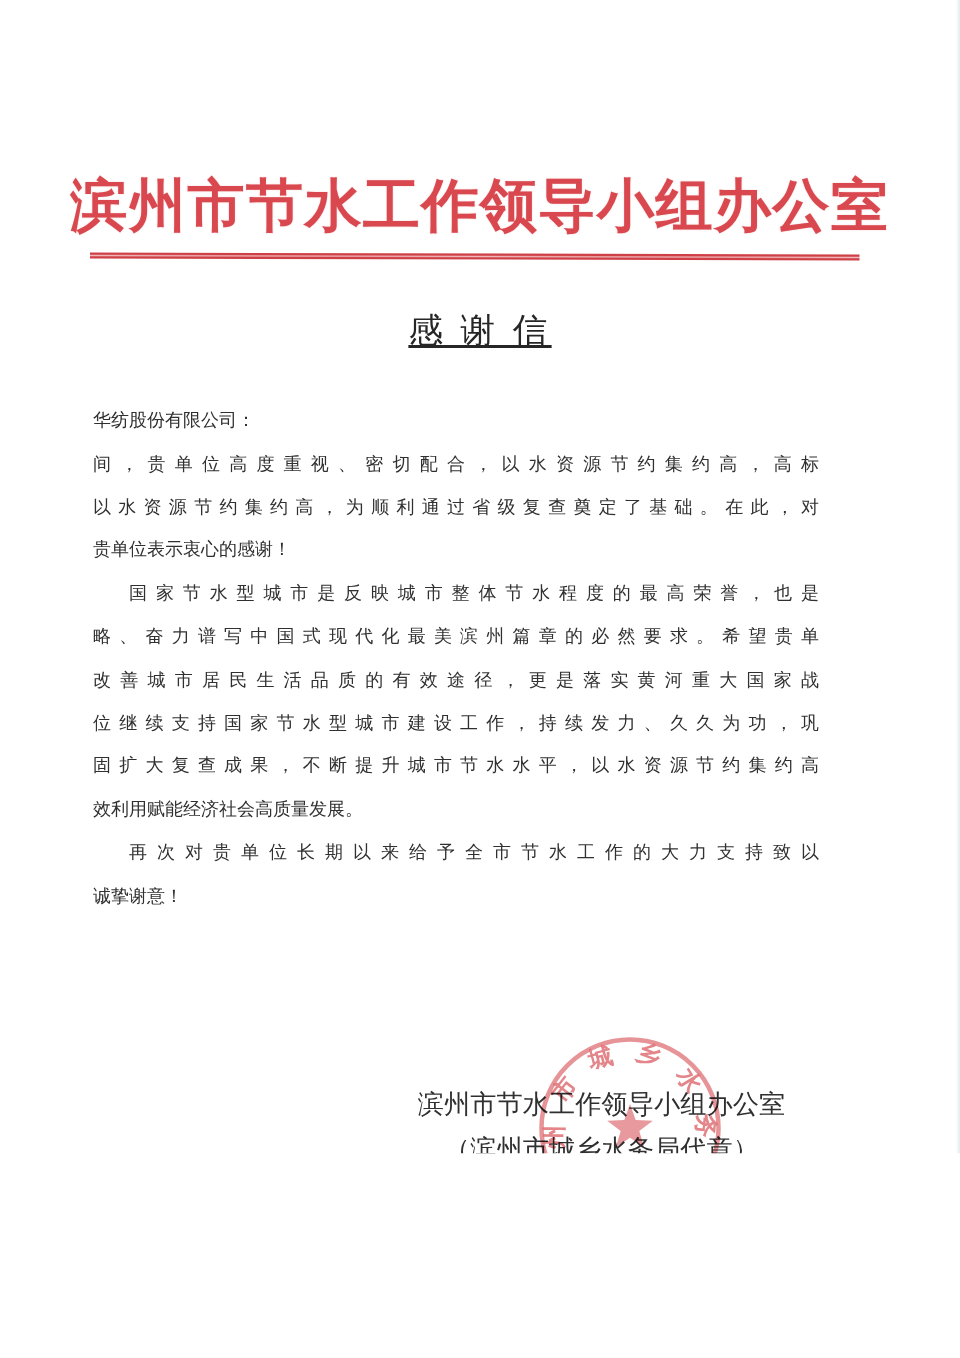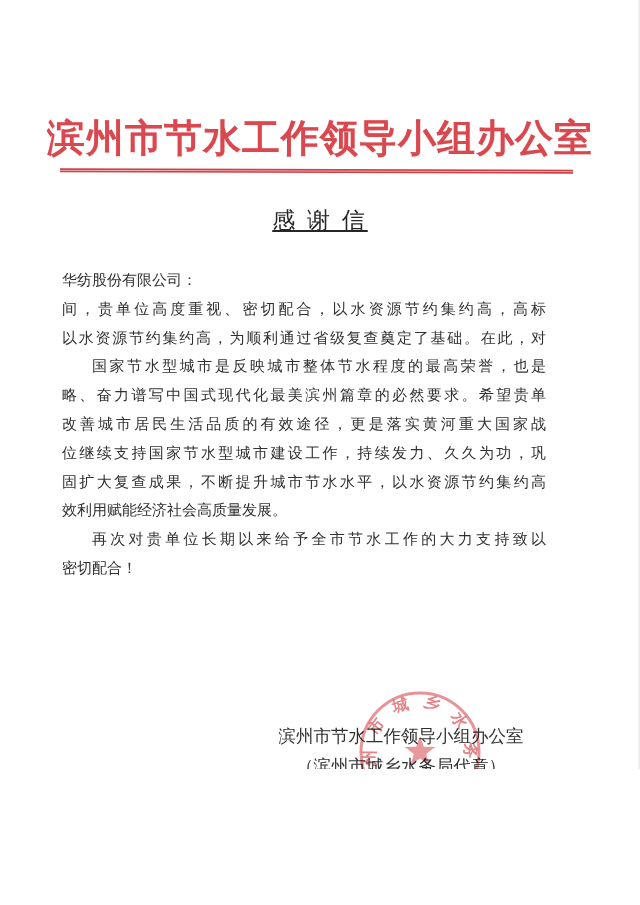--- a/index.html
+++ b/index.html
@@ -36,21 +36,21 @@
     position:absolute;top:206px;left:0;width:640px;
     text-align:center;
     font-size:23px;line-height:30px;
     letter-spacing:3px;
     color:#262626;
     text-decoration:underline;
   }
 
   .body-block{
     position:absolute;top:266px;left:62px;width:484px;
-    font-size:15px;line-height:28.8px;
+    font-size:12px;line-height:28.8px;
     color:#303030;
   }
   .ln{white-space:nowrap;}
   .ln.j{text-align:justify;text-align-last:justify;}
   .ln.first{text-indent:2em;}
 
   .closing-block{
     position:absolute;top:721px;left:240px;width:322px;
     text-align:center;
     font-size:17.5px;line-height:30px;
@@ -72,28 +72,29 @@
   <div class="letterhead">滨州市节水工作领导小组办公室</div>
 
   <div class="letterhead-rule"></div>
 
   <div class="letter-title">感 谢 信</div>
 
   <div class="body-block">
     <div class="ln">华纺股份有限公司：</div>
     <div class="ln j">间，贵单位高度重视、密切配合，以水资源节约集约高，高标</div>
     <div class="ln j">以水资源节约集约高，为顺利通过省级复查奠定了基础。在此，对</div>
+    <div class="ln">贵单位表示衷心的感谢！</div>
     <div class="ln j first">国家节水型城市是反映城市整体节水程度的最高荣誉，也是</div>
     <div class="ln j">略、奋力谱写中国式现代化最美滨州篇章的必然要求。希望贵单</div>
     <div class="ln j">改善城市居民生活品质的有效途径，更是落实黄河重大国家战</div>
     <div class="ln j">位继续支持国家节水型城市建设工作，持续发力、久久为功，巩</div>
     <div class="ln j">固扩大复查成果，不断提升城市节水水平，以水资源节约集约高</div>
     <div class="ln">效利用赋能经济社会高质量发展。</div>
     <div class="ln j first">再次对贵单位长期以来给予全市节水工作的大力支持致以</div>
-    <div class="ln">密切配合！</div>
+    <div class="ln">诚挚谢意！</div>
   </div>
 
   <div class="closing-block">
     <div>滨州市节水工作领导小组办公室</div>
     <div>（滨州市城乡水务局代章）</div>
   </div>
 
   <svg class="seal" viewBox="0 0 124 124" xmlns="http://www.w3.org/2000/svg">
     <defs>
       <path id="sealArc" d="M 39.5 101 A 45 45 0 1 1 84.5 101" fill="none"></path>

